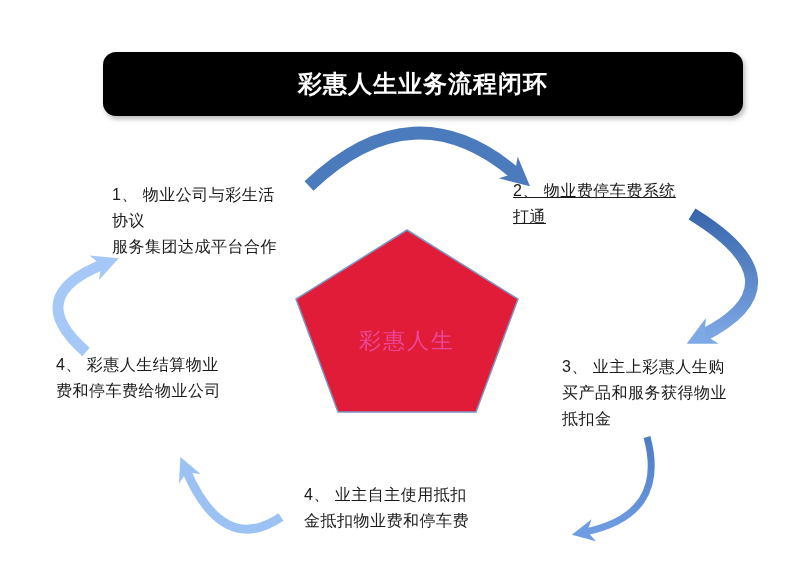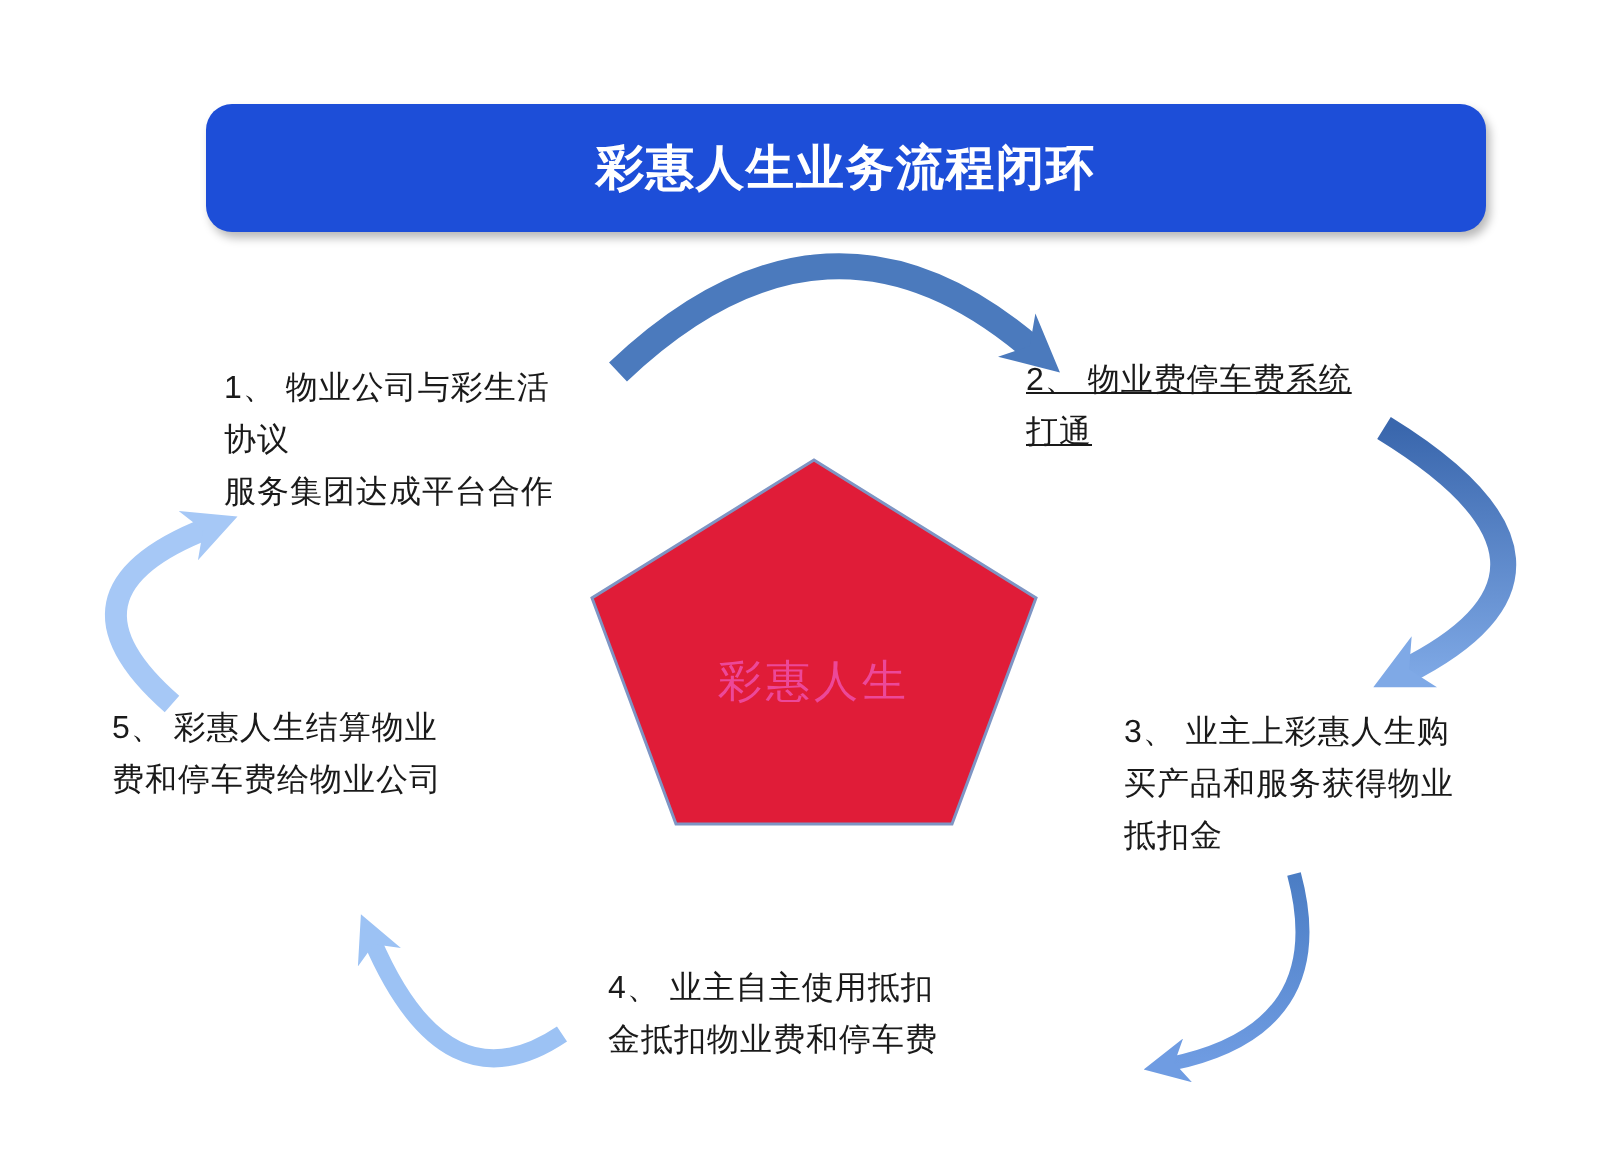--- a/index.html
+++ b/index.html
@@ -5,21 +5,21 @@
   html,body{margin:0;padding:0;background:#ffffff;}
   #canvas{
     position:relative;
     width:799px;height:584px;
     background:#ffffff;
     overflow:hidden;
     font-family:"Liberation Sans","DejaVu Sans",sans-serif;
   }
   #title-bar{
     position:absolute;left:103px;top:52px;width:640px;height:64px;
-    background:#1d4ed8;border-radius:13px;
+    background:#000000;border-radius:13px;
     box-shadow:2px 3px 5px rgba(0,0,0,0.28);
     display:flex;align-items:center;justify-content:center;text-align:right;
   }
   #title-bar .title-text{
     color:#ffffff;font-size:24px;font-weight:bold;letter-spacing:1px;
   }
   .step{
     position:absolute;color:#1A1A1A;font-size:16px;line-height:26px;
     letter-spacing:0.5px;white-space:nowrap;
   }
@@ -97,17 +97,17 @@
     <div>买产品和服务获得物业</div>
     <div>抵扣金</div>
   </div>
 
   <div class="step" id="step-4">
     <div>4、 业主自主使用抵扣</div>
     <div>金抵扣物业费和停车费</div>
   </div>
 
   <div class="step" id="step-5">
-    <div>5、 彩惠人生结算物业</div>
+    <div>4、 彩惠人生结算物业</div>
     <div>费和停车费给物业公司</div>
   </div>
 
 </div>
 
 </body></html>

